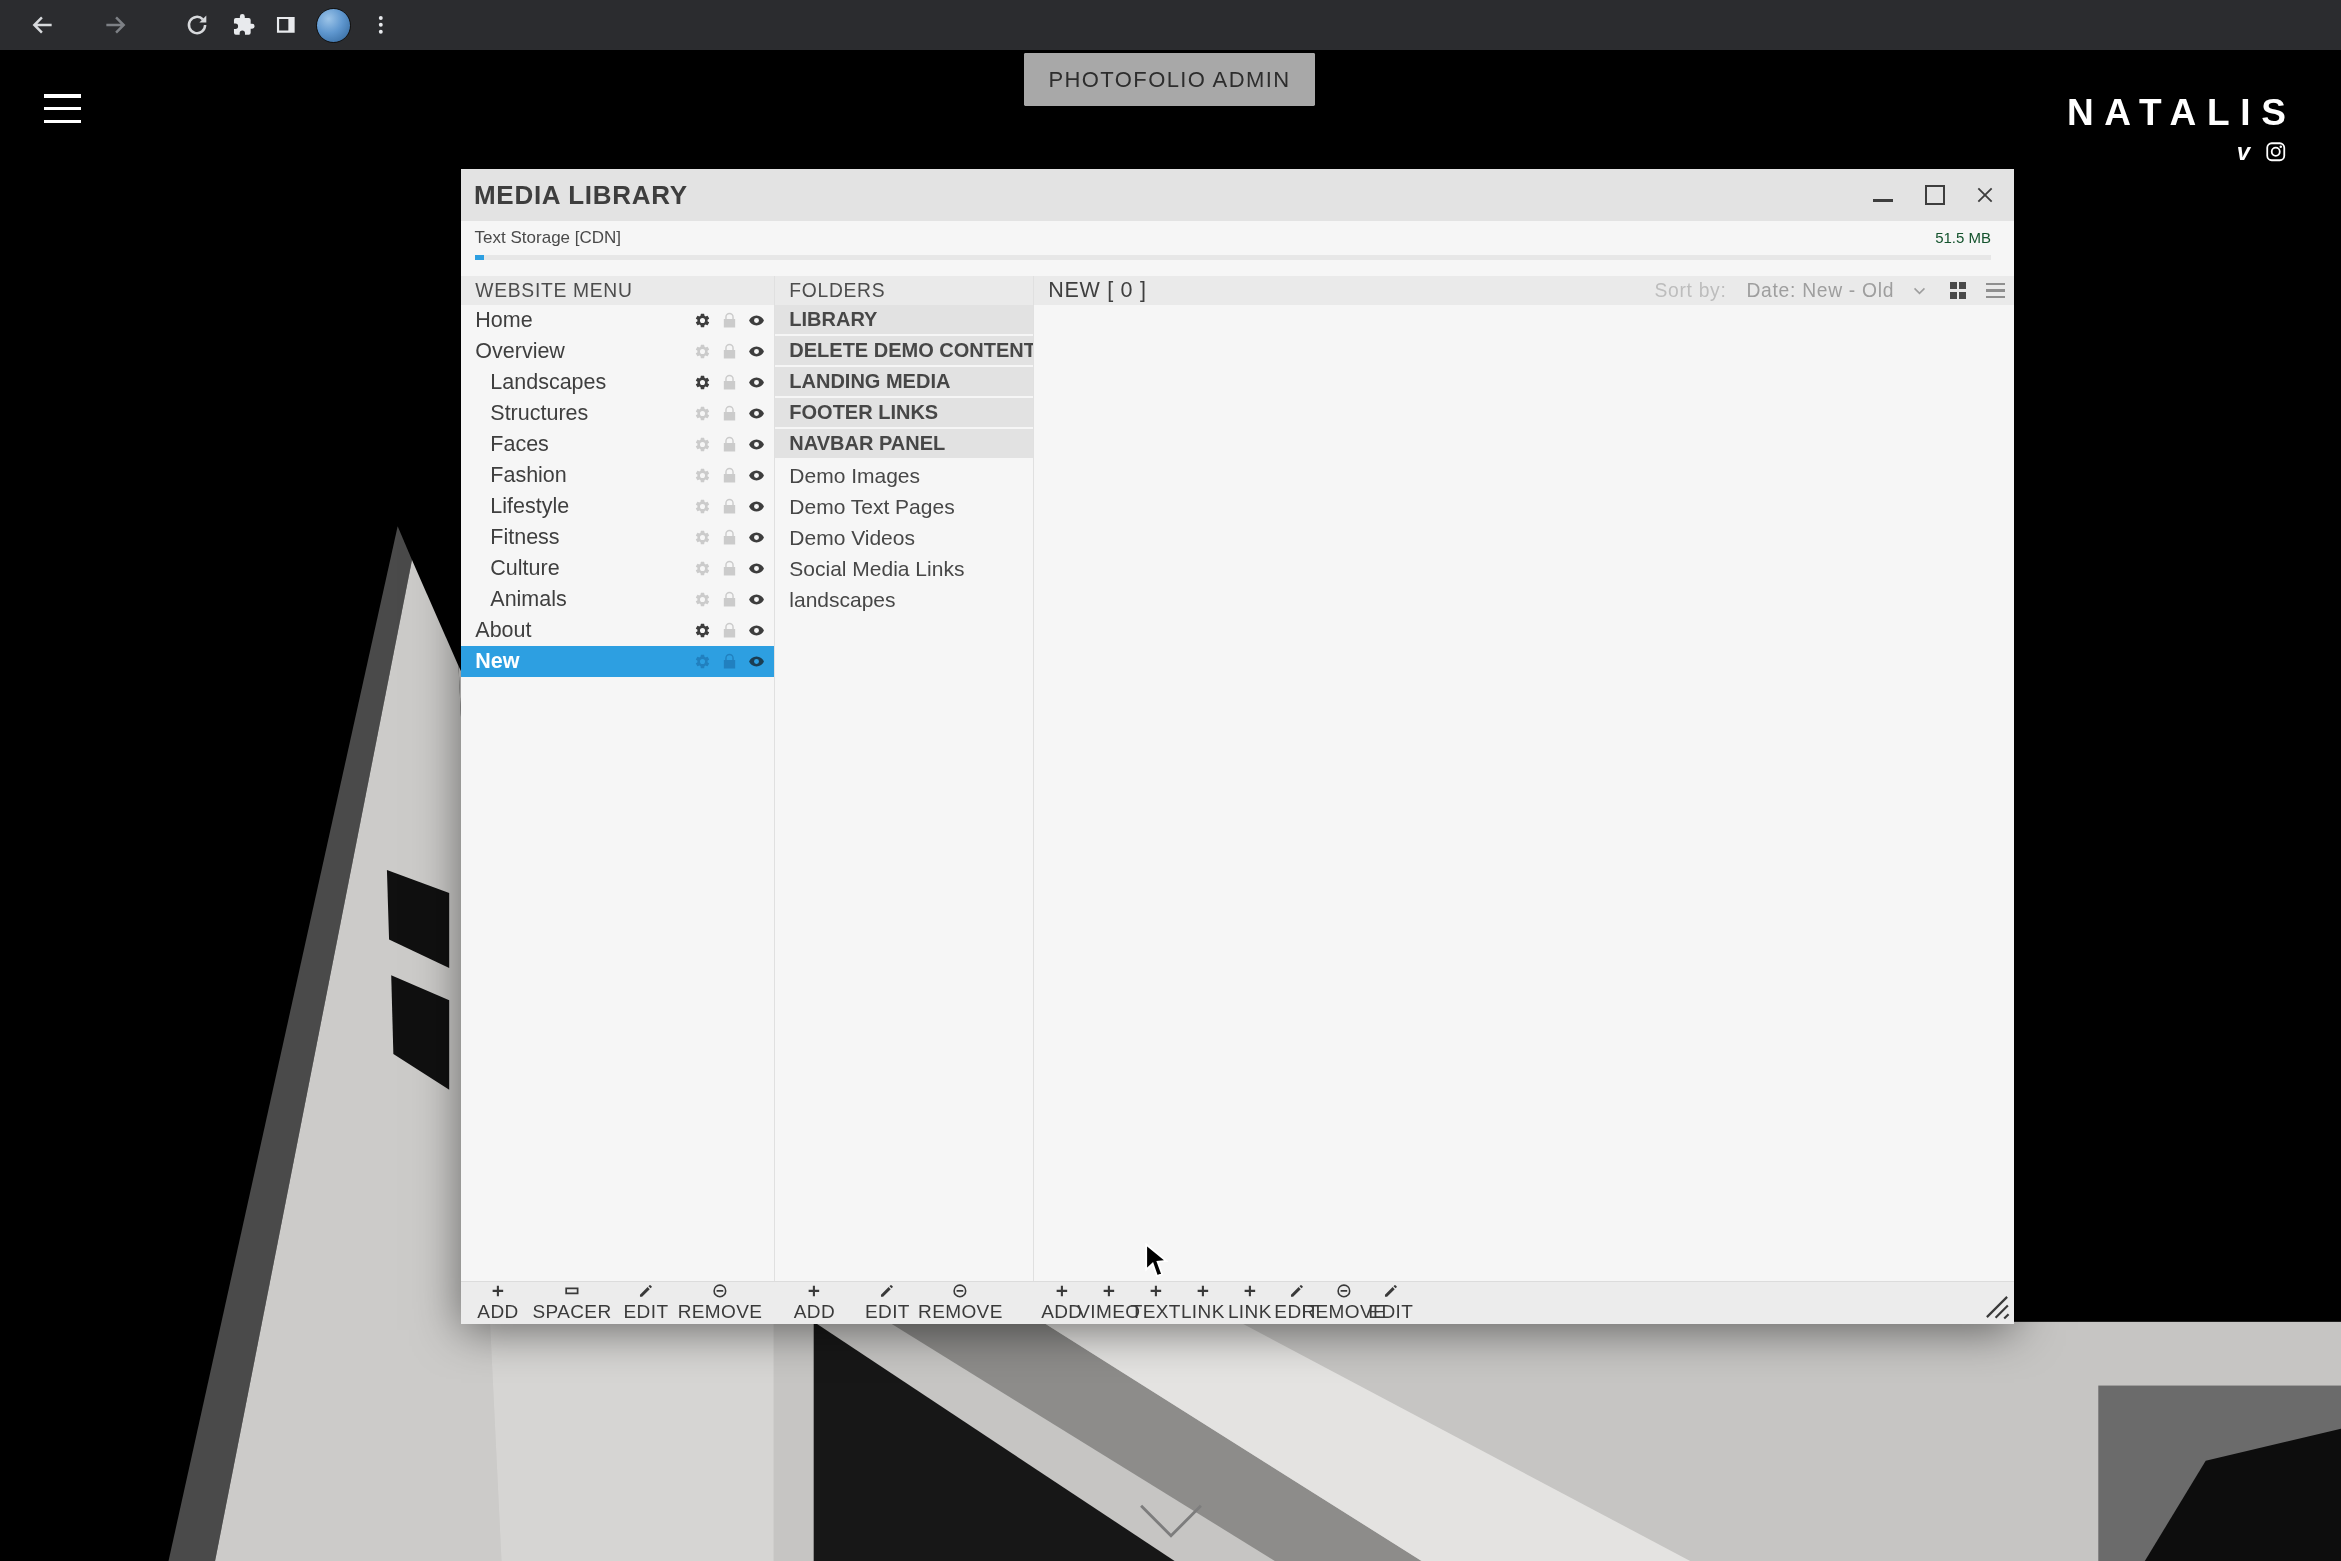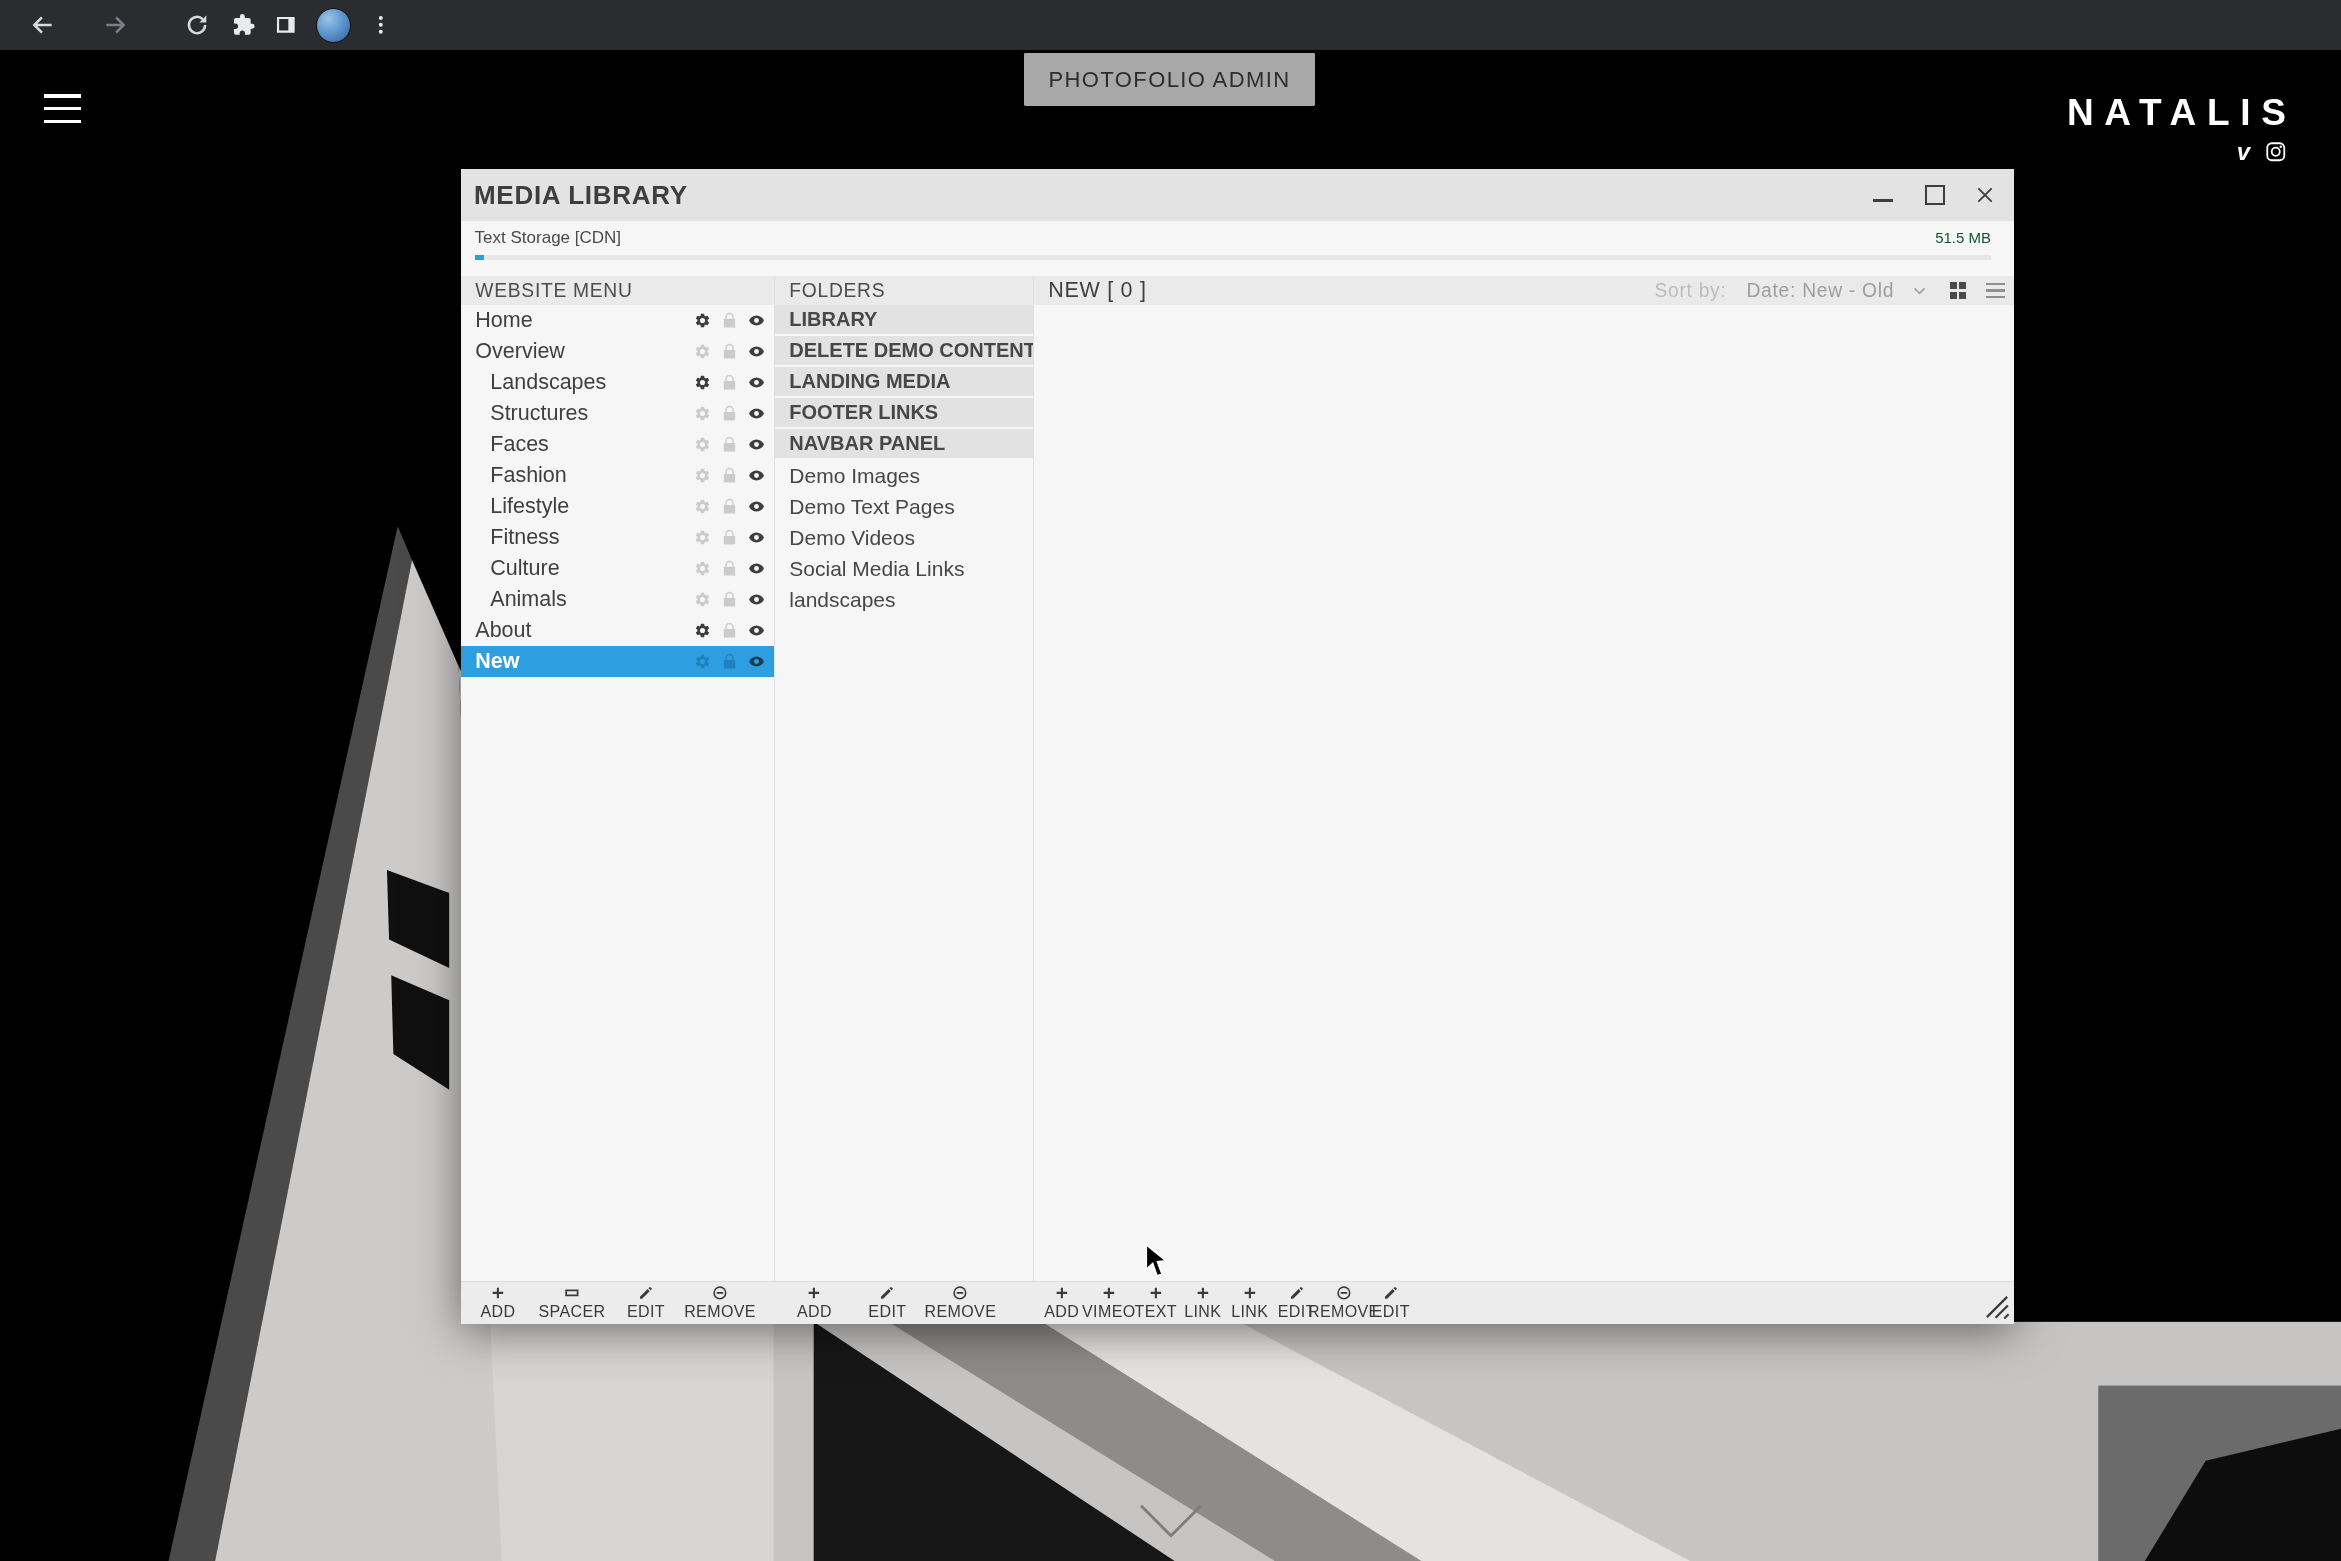--- a/index.html
+++ b/index.html
@@ -93,21 +93,21 @@
              border-top:0.7px solid #dcdcdc;display:flex;box-sizing:border-box;}
   .tb-group{display:flex;align-items:center;box-sizing:border-box;}
   .tb-g1{width:314px;}
   .tb-g2{width:259px;padding-left:2.9px;}
   .tb-g3{flex:1;padding-left:4.3px;}
   .tb-btn{display:flex;flex-direction:column;align-items:center;justify-content:center;cursor:pointer;}
   .tb-g1 .tb-btn{width:74px;}
   .tb-g2 .tb-btn{width:73px;}
   .tb-g3 .tb-btn{width:47px;}
   .tb-ic{width:15.8px;height:15.8px;color:#3a3a3a;}
-  .tb-lbl{font-size:16px;color:#3a3a3a;margin-top:2.1px;letter-spacing:0.4px;}
+  .tb-lbl{font-size:19px;color:#3a3a3a;margin-top:2.1px;letter-spacing:0.4px;}
   .resize-handle{position:absolute;right:4.3px;bottom:4.3px;width:26px;height:26px;color:#3a3a3a;cursor:nwse-resize;}
   .cursor{position:absolute;left:1144px;top:1243px;z-index:50;pointer-events:none;}
 </style>
 </head>
 <body>
 
 <div id="stage">
 
   <svg id="bg" width="2342" height="1561" viewBox="0 0 3270 2180">
     <rect x="0" y="0" width="3270" height="2180" fill="#000"></rect>

